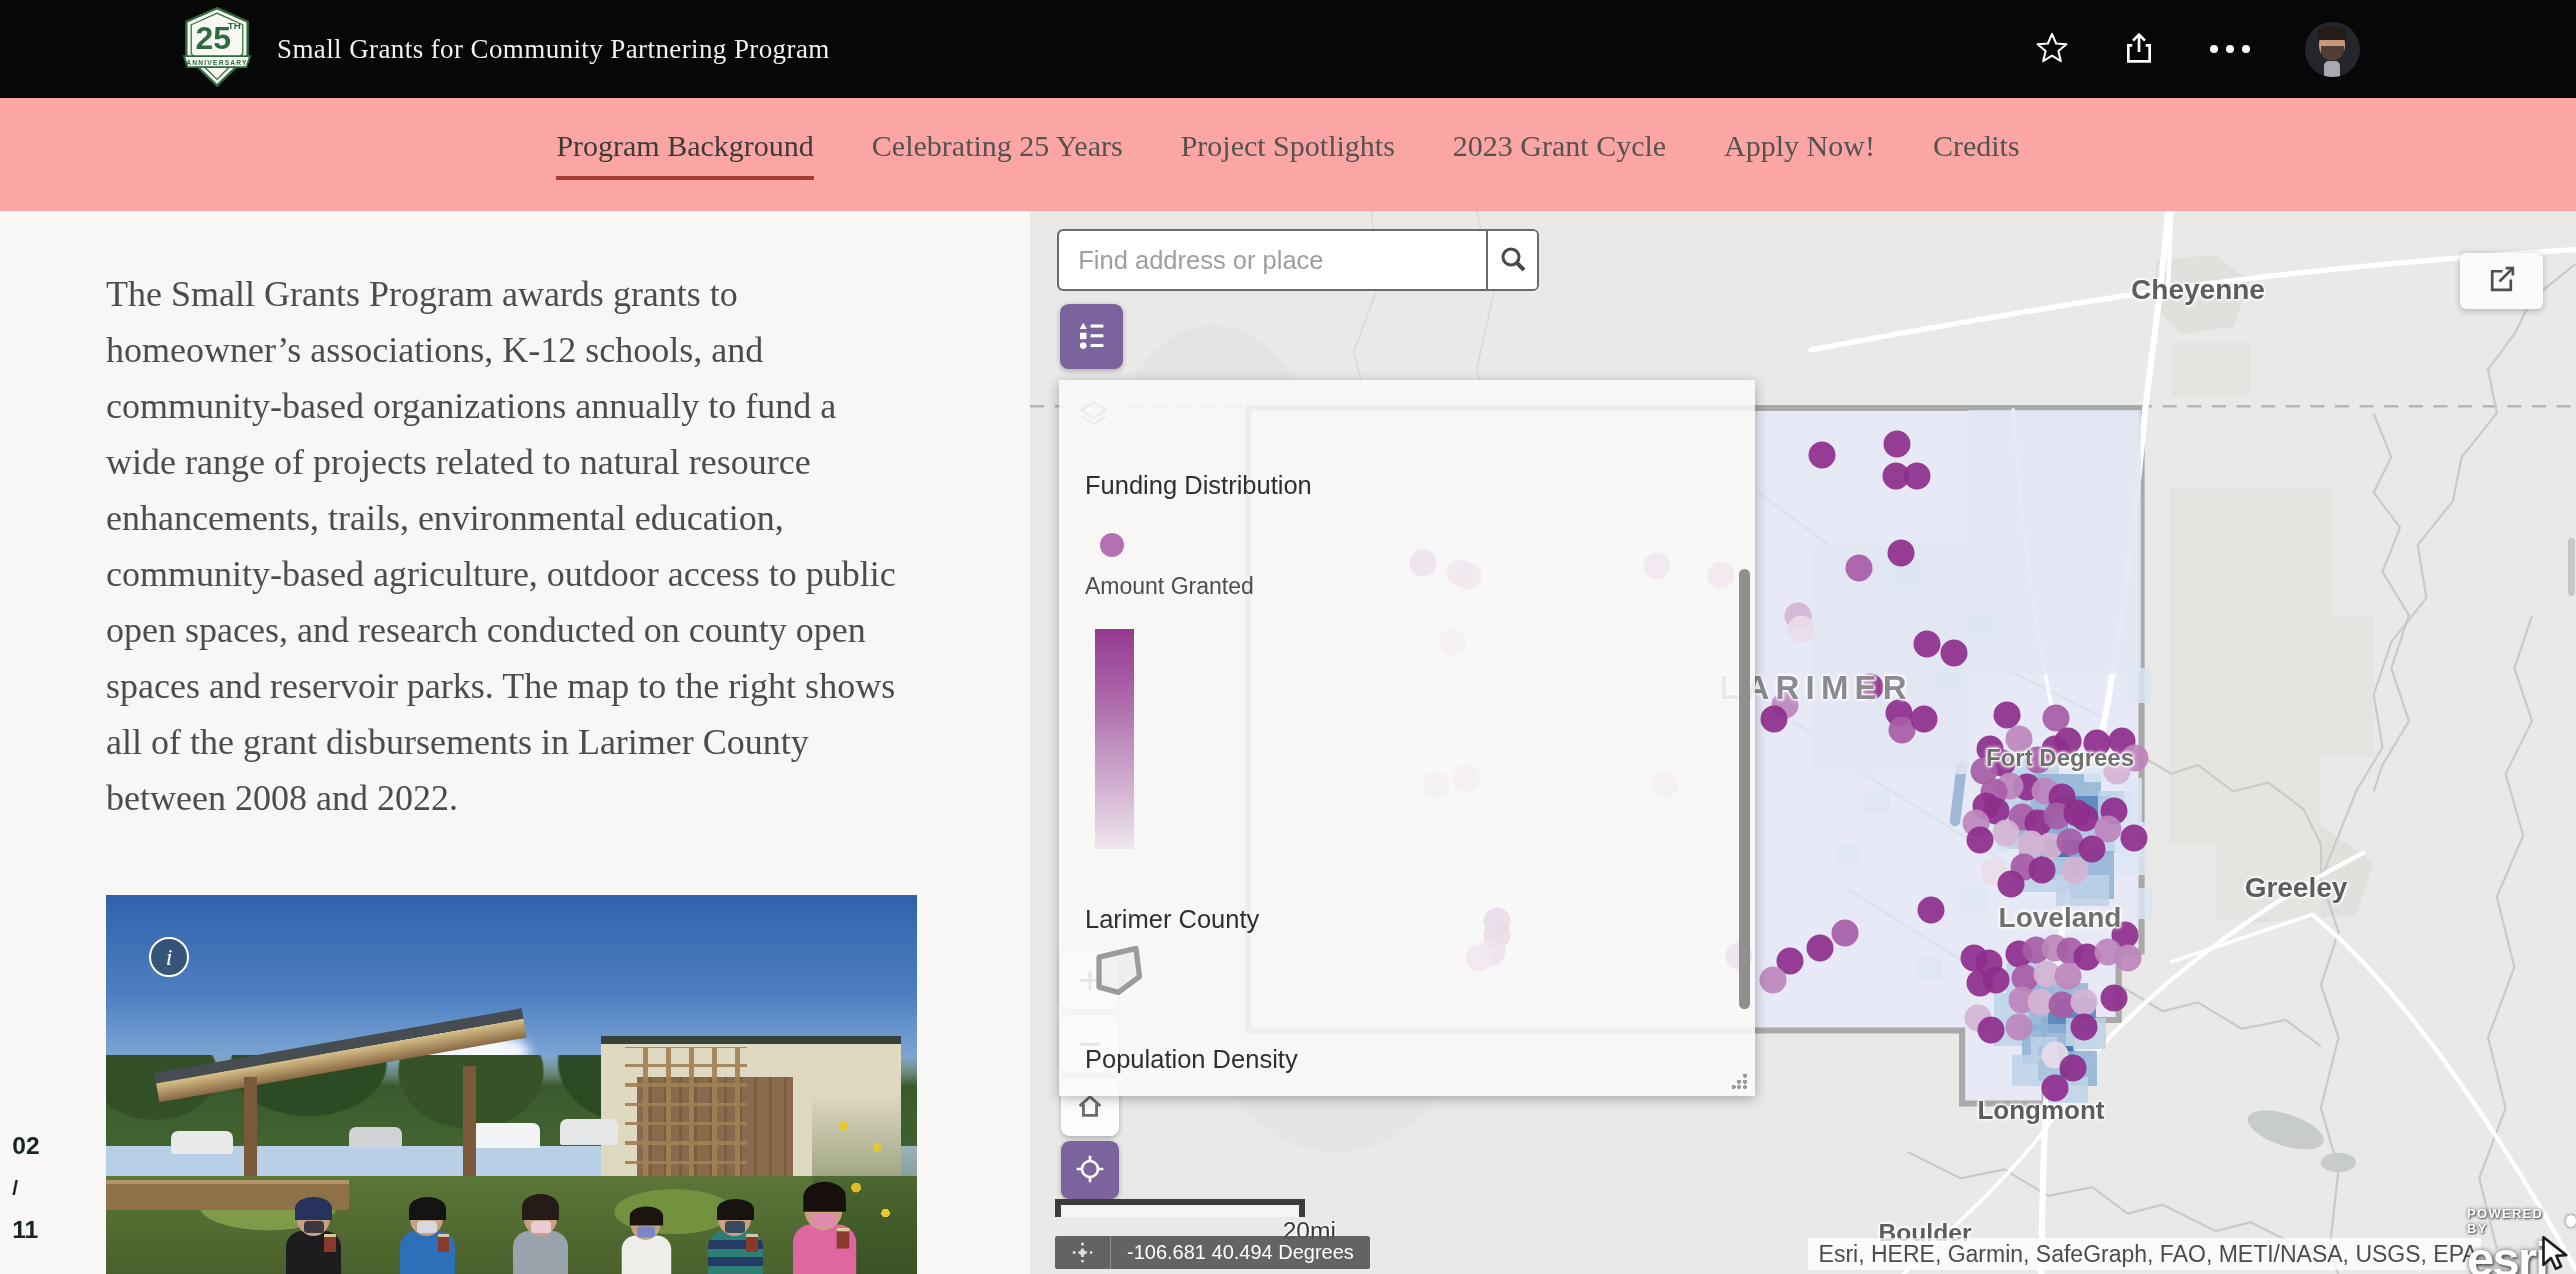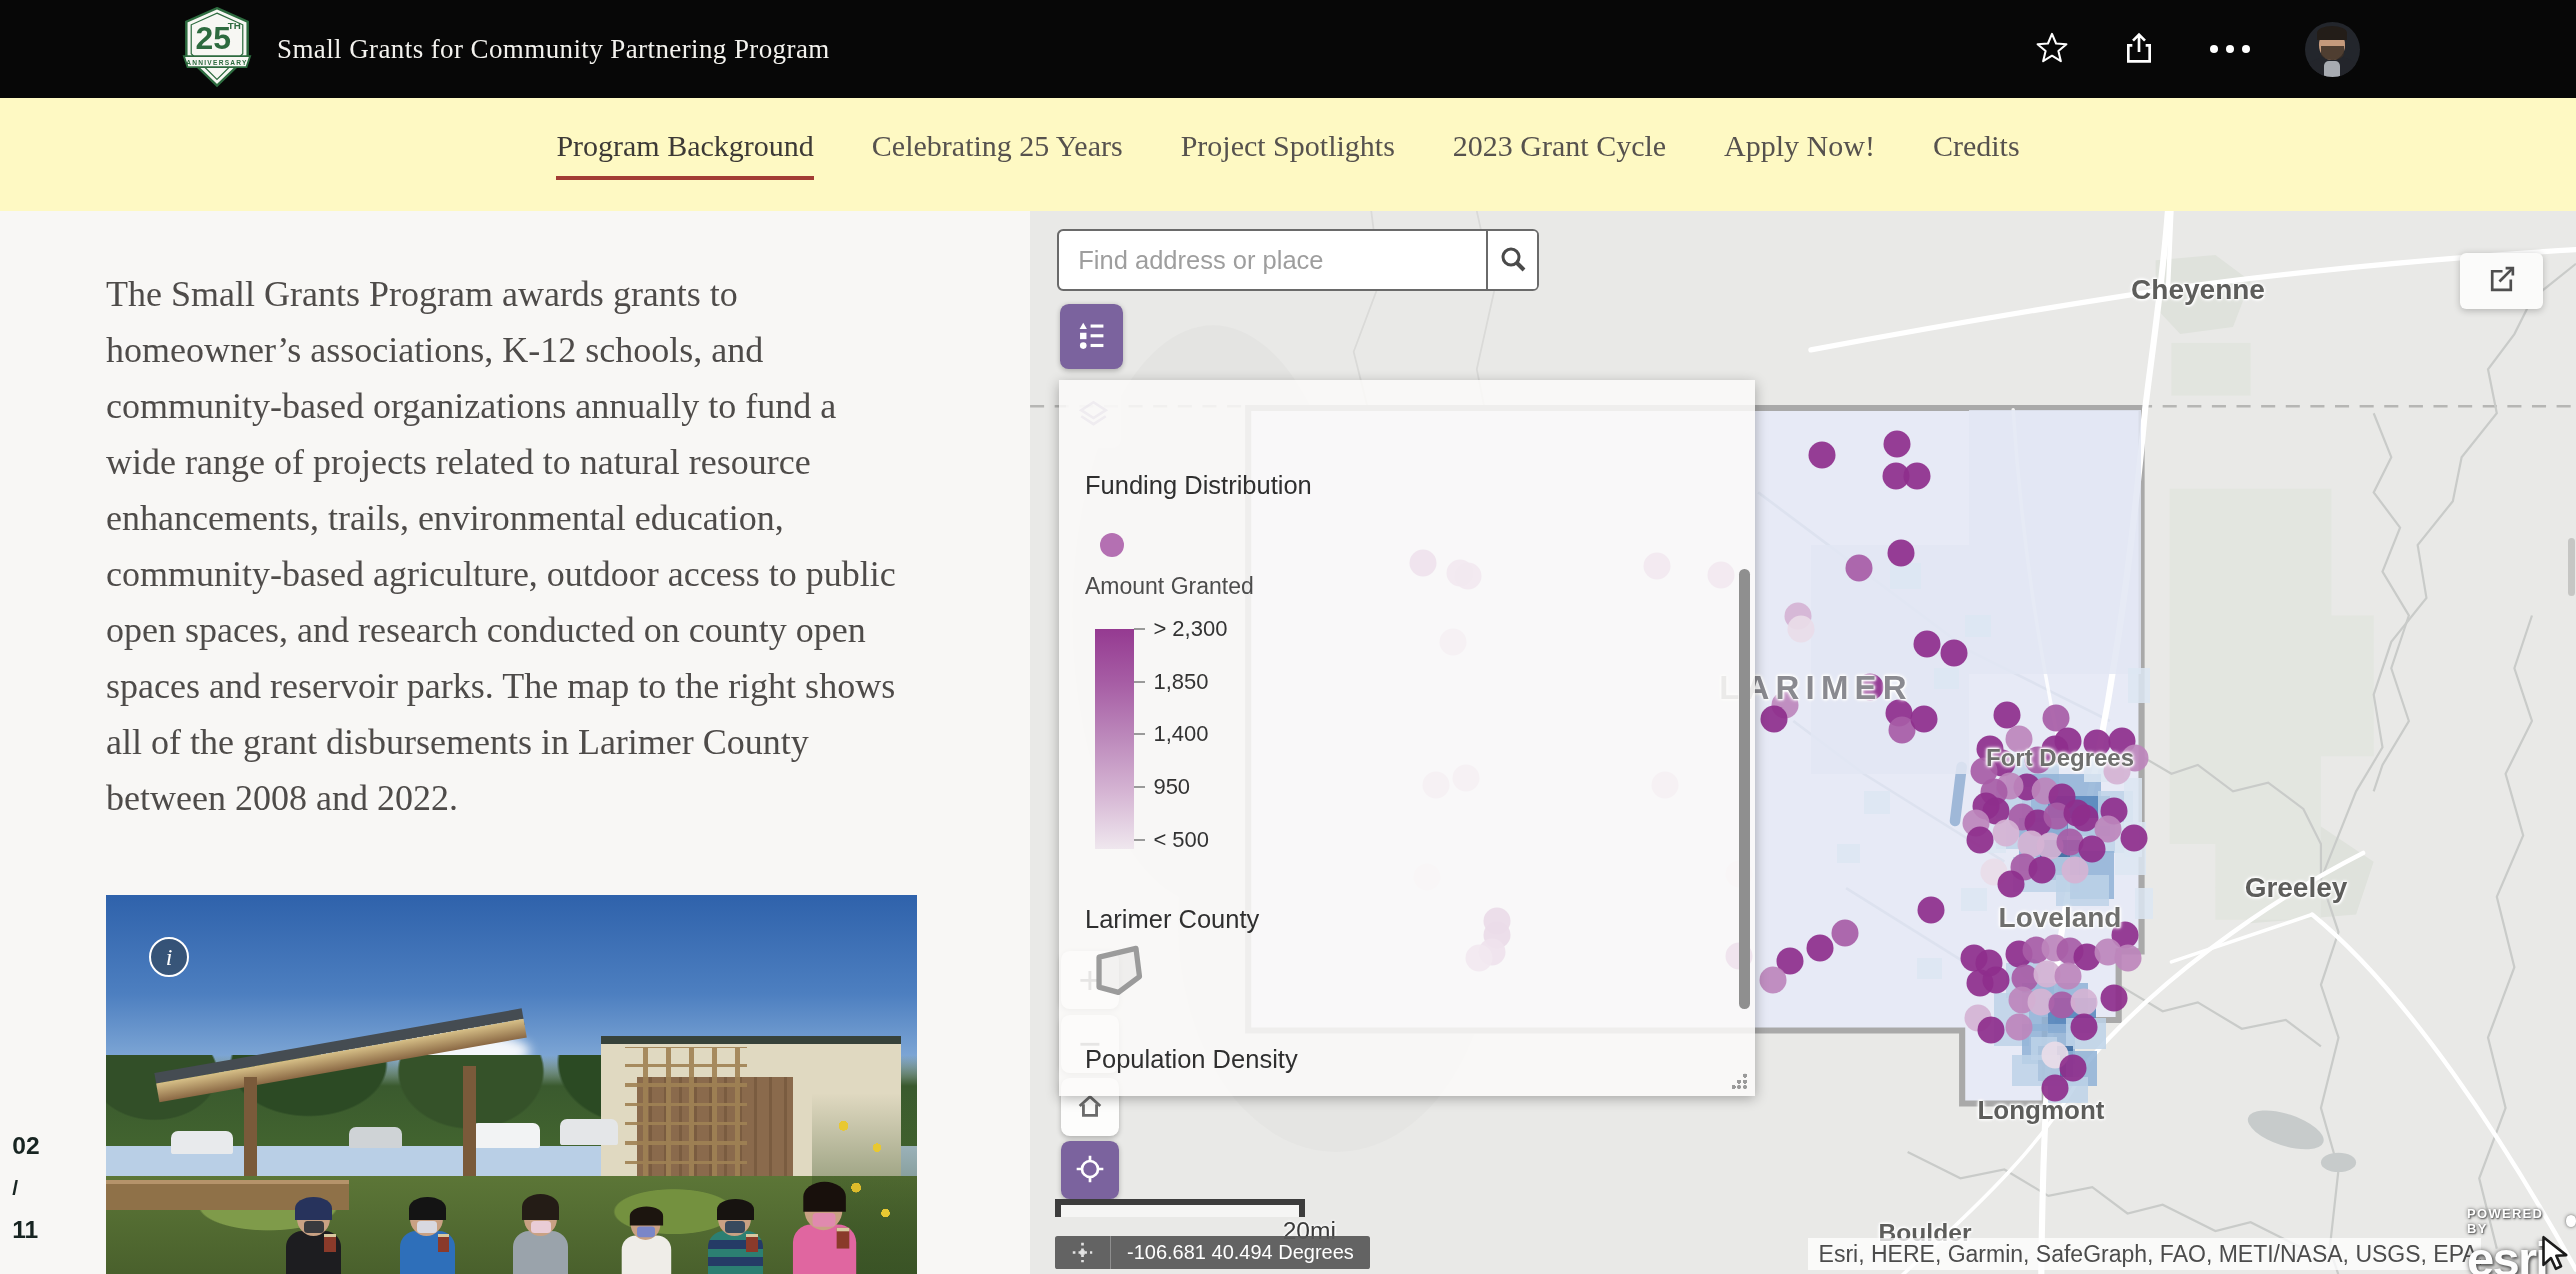--- a/index.html
+++ b/index.html
@@ -15,21 +15,21 @@
   .icon-btn{background:none;border:none;padding:0;cursor:pointer;display:flex;align-items:center;}
   .ellipsis{display:flex;gap:8px;}
   .ellipsis i{width:8px;height:8px;border-radius:50%;background:#fff;}
   .avatar{width:55px;height:55px;border-radius:50%;overflow:hidden;position:relative;background:#23262c;border:0;}
   .av-head{position:absolute;left:14px;top:8px;width:26px;height:30px;border-radius:48%;background:#c59a7c;}
   .av-hair{position:absolute;left:12.3px;top:4.4px;width:30px;height:14px;border-radius:50% 50% 0 0;background:#231d18;}
   .av-beard{position:absolute;left:16px;top:24.6px;width:23px;height:14px;border-radius:0 0 46% 46%;background:#3a2e25;opacity:.85;}
   .av-body{position:absolute;left:3.5px;top:35px;width:47px;height:23px;border-radius:40% 40% 0 0;background:#23252b;}
   .av-shirt{position:absolute;left:19.3px;top:39px;width:16px;height:16px;background:#a7abb1;border-radius:30% 30% 0 0;}
   
-  .navbar{position:absolute;left:0;top:98px;width:100%;height:113px;background:#fef9c3;
+  .navbar{position:absolute;left:0;top:98px;width:100%;height:113px;background:#fca5a5;
           display:flex;align-items:center;justify-content:center;gap:58px;z-index:40;}
   .nav-tab{font-family:"Liberation Serif","DejaVu Serif",serif;font-size:30px;color:#56524e;
            text-decoration:none;padding-bottom:12.3px;border-bottom:4.4px solid transparent;cursor:pointer;}
   .nav-tab.active{color:#3d3a36;border-bottom-color:#a23c34;}
   
   .article-bg{position:absolute;left:0;top:211px;width:1030px;height:1064px;background:#f8f7f5;}
   .article-text{position:absolute;left:106px;top:230px;width:791px;
                 font-family:"Liberation Serif","DejaVu Serif",serif;font-size:36px;line-height:56px;color:#4e4b49;}
   .pagination{position:absolute;left:12.3px;top:1132px;display:flex;flex-direction:column;gap:16px;
               font-size:24.6px;font-weight:bold;color:#182522;z-index:5;}
@@ -560,42 +560,20 @@
         <path d="M20,5 H27 V12" fill="none" stroke="#4f4f4f" stroke-width="2.6"></path>
       </svg>
     </span>
   </button>
 
   <section class="legend-panel">
     <div class="lg-heading" style="top:91px">Funding Distribution</div>
     <span class="lg-dot"></span>
     <div class="lg-sub" style="top:193px">Amount Granted</div>
     <div class="lg-ramp" style="background: linear-gradient(rgb(149, 58, 145), rgb(167, 94, 165), rgb(189, 138, 188), rgb(214, 182, 212), rgb(239, 231, 238));"></div>
-    <div class="lg-ticks">
-        <div class="tick-row" style="top: -13px;">
-          <span class="tick-dash"></span>
-          <span class="tick-label">&gt; 2,300</span>
-        </div>
-        <div class="tick-row" style="top: 40px;">
-          <span class="tick-dash"></span>
-          <span class="tick-label">1,850</span>
-        </div>
-        <div class="tick-row" style="top: 92px;">
-          <span class="tick-dash"></span>
-          <span class="tick-label">1,400</span>
-        </div>
-        <div class="tick-row" style="top: 145px;">
-          <span class="tick-dash"></span>
-          <span class="tick-label">950</span>
-        </div>
-        <div class="tick-row" style="top: 198px;">
-          <span class="tick-dash"></span>
-          <span class="tick-label">&lt; 500</span>
-        </div>
-      </div>
     <div class="lg-heading" style="top:525px">Larimer County</div>
     <span class="lg-swatch">
       <svg width="51" height="53" viewBox="0 0 58 60">
         <polygon points="8,16 50,6 54,38 30,56 8,50" fill="rgba(0,0,0,0.04)" stroke="#9b9b9b" stroke-width="6" stroke-linejoin="round"></polygon>
       </svg>
     </span>
     <div class="lg-heading" style="top:665px">Population Density</div>
     <div class="lg-scroll"></div>
     <div class="lg-resize"></div>
   </section>

